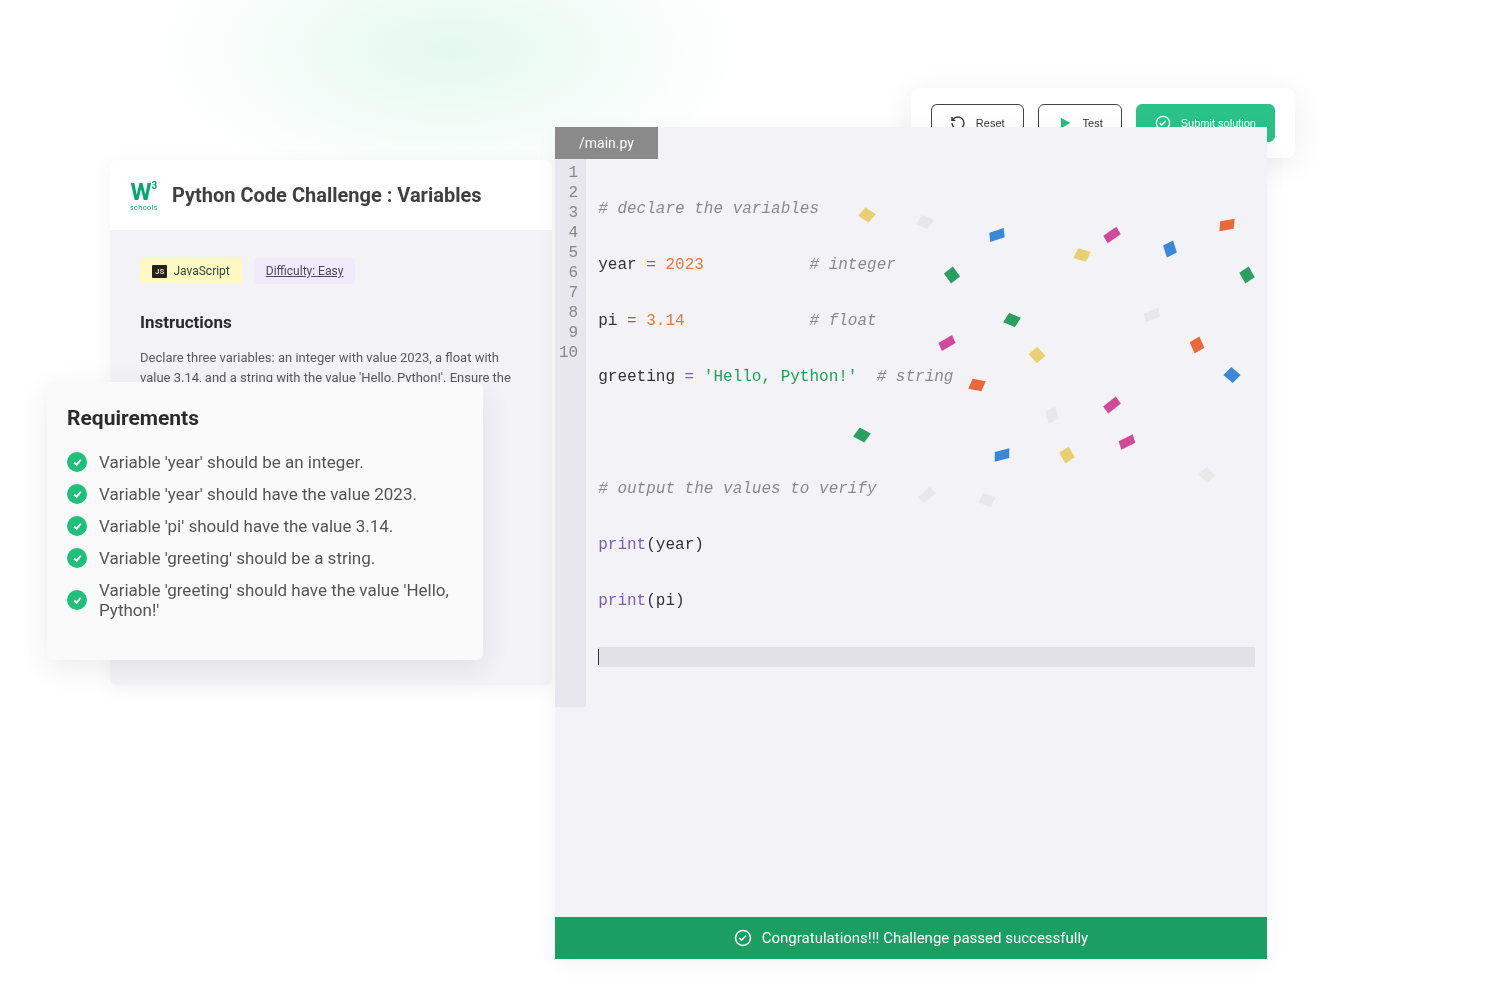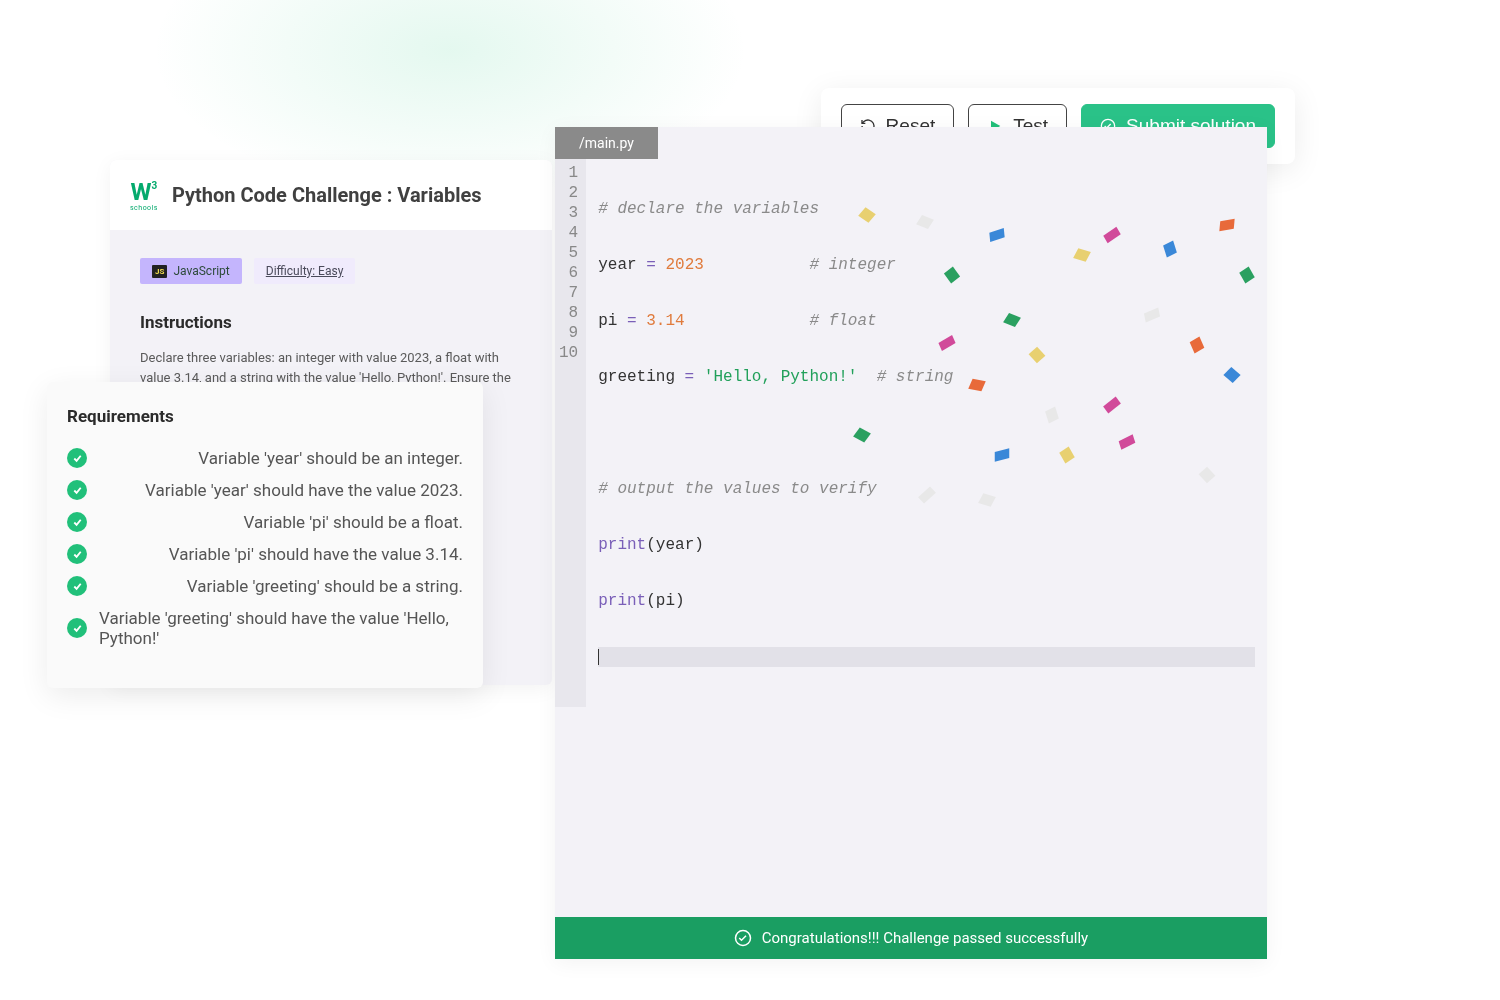--- a/index.html
+++ b/index.html
@@ -10,35 +10,35 @@
     .challenge-panel { position: absolute; top: 160px; left: 110px; width: 442px; background: #f3f2f7; border-radius: 6px; box-shadow: 0 4px 20px rgba(0,0,0,0.05); padding-bottom: 250px; }
     .challenge-header { background: #fff; border-radius: 6px 6px 0 0; padding: 18px 20px; display: flex; align-items: center; gap: 14px; }
     .logo { color: #04AA6D; display: flex; flex-direction: column; align-items: center; }
     .logo-mark { font-weight: bold; font-size: 24px; display: flex; align-items: flex-start; }
     .logo-sup { font-size: 10px; margin-top: 2px; }
     .logo-text { font-size: 7px; letter-spacing: 0.5px; margin-top: -2px; }
     .challenge-title { font-size: 20px; font-weight: 700; color: #404040; }
     .challenge-body { padding: 28px 30px; }
     .tags { display: flex; gap: 12px; margin-bottom: 28px; }
     .tag { font-size: 12px; padding: 6px 12px; border-radius: 2px; display: flex; align-items: center; gap: 6px; }
-    .tag-js { background: #c4b5fd; color: #2d4a3a; align-items: center; }
+    .tag-js { background: #fef9c3; color: #2d4a3a; align-items: center; }
     .tag-js-icon { background: #222; color: #f0db4f; font-size: 8px; font-weight: bold; padding: 2px 3px; border-radius: 1px; }
     .tag-diff { background: #f0ebfc; color: #4a4a5a; text-decoration: underline; }
     .instructions-title { font-size: 17px; font-weight: 700; color: #2b2b2b; margin-bottom: 16px; }
     .instructions-text { font-size: 13px; line-height: 1.5; color: #5a5a5a; }
     
     .requirements-panel { position: absolute; top: 382px; left: 47px; width: 436px; background: #fafafa; border-radius: 6px; box-shadow: 0 8px 30px rgba(0,0,0,0.08); padding: 24px 20px 28px; }
-    .requirements-title { font-size: 17px; font-weight: 700; color: #2b2b2b; margin-bottom: 22px; }
+    .requirements-title { font-size: 21px; font-weight: 700; color: #2b2b2b; margin-bottom: 22px; }
     .req-list { list-style: none; }
-    .req-item { display: flex; align-items: center; gap: 12px; margin-bottom: 12px; font-size: 17px; color: #555; justify-content: space-between; }
+    .req-item { display: flex; align-items: center; gap: 12px; margin-bottom: 12px; font-size: 17px; color: #555; }
     .check-circle { width: 20px; height: 20px; background: #21c07a; border-radius: 50%; display: flex; align-items: center; justify-content: center; flex-shrink: 0; }
     .check-circle svg { width: 11px; height: 11px; }
     
     .action-bar { position: absolute; top: 88px; right: 205px; background: #fff; border-radius: 8px; box-shadow: 0 6px 30px rgba(0,0,0,0.08); padding: 16px 20px; display: flex; gap: 14px; }
-    .btn { display: flex; align-items: center; gap: 10px; font-size: 19px; font-weight: 500; padding: 10px 18px; border-radius: 6px; cursor: pointer; border: 1.5px solid #444; background: #fff; color: #333; }
+    .btn { display: flex; align-items: center; gap: 10px; font-size: 11px; font-weight: 500; padding: 10px 18px; border-radius: 6px; cursor: pointer; border: 1.5px solid #444; background: #fff; color: #333; }
     .btn-submit { background: #2ac288; border-color: #2ac288; color: #fff; }
     .btn svg { width: 16px; height: 16px; }
     
     .editor-panel { position: absolute; top: 127px; left: 555px; width: 712px; background: #f3f2f7; box-shadow: 0 4px 20px rgba(0,0,0,0.05); }
     .editor-tab { display: inline-block; background: #8a8a8a; color: #fff; padding: 8px 24px; font-size: 14px; }
     .editor-area { background: #f3f2f7; font-family: 'Courier New', monospace; font-size: 16px; display: flex; }
     .line-numbers { background: #e8e7ed; color: #888; text-align: right; padding: 4px 8px 4px 4px; user-select: none; min-width: 28px; }
     .line-numbers div { line-height: 20px; }
     .code-content { padding: 4px 12px; flex: 1; white-space: pre; color: #333; }
     .code-line { line-height: 20px; min-height: 20px; font-family: Liberation Mono, monospace; }
@@ -122,28 +122,20 @@
         </span>
         <span>Variable 'year' should be an integer.</span>
       </li>
     <li class="req-item">
         <span class="check-circle">
           <svg viewBox="0 0 24 24" fill="none" stroke="#fff" stroke-width="4">
             <path d="M5 12l5 5 9-11"></path>
           </svg>
         </span>
         <span>Variable 'year' should have the value 2023.</span>
-      </li>
-    <li class="req-item">
-        <span class="check-circle">
-          <svg viewBox="0 0 24 24" fill="none" stroke="#fff" stroke-width="4">
-            <path d="M5 12l5 5 9-11"></path>
-          </svg>
-        </span>
-        <span>Variable 'pi' should be a float.</span>
       </li>
     <li class="req-item">
         <span class="check-circle">
           <svg viewBox="0 0 24 24" fill="none" stroke="#fff" stroke-width="4">
             <path d="M5 12l5 5 9-11"></path>
           </svg>
         </span>
         <span>Variable 'pi' should have the value 3.14.</span>
       </li>
     <li class="req-item">

